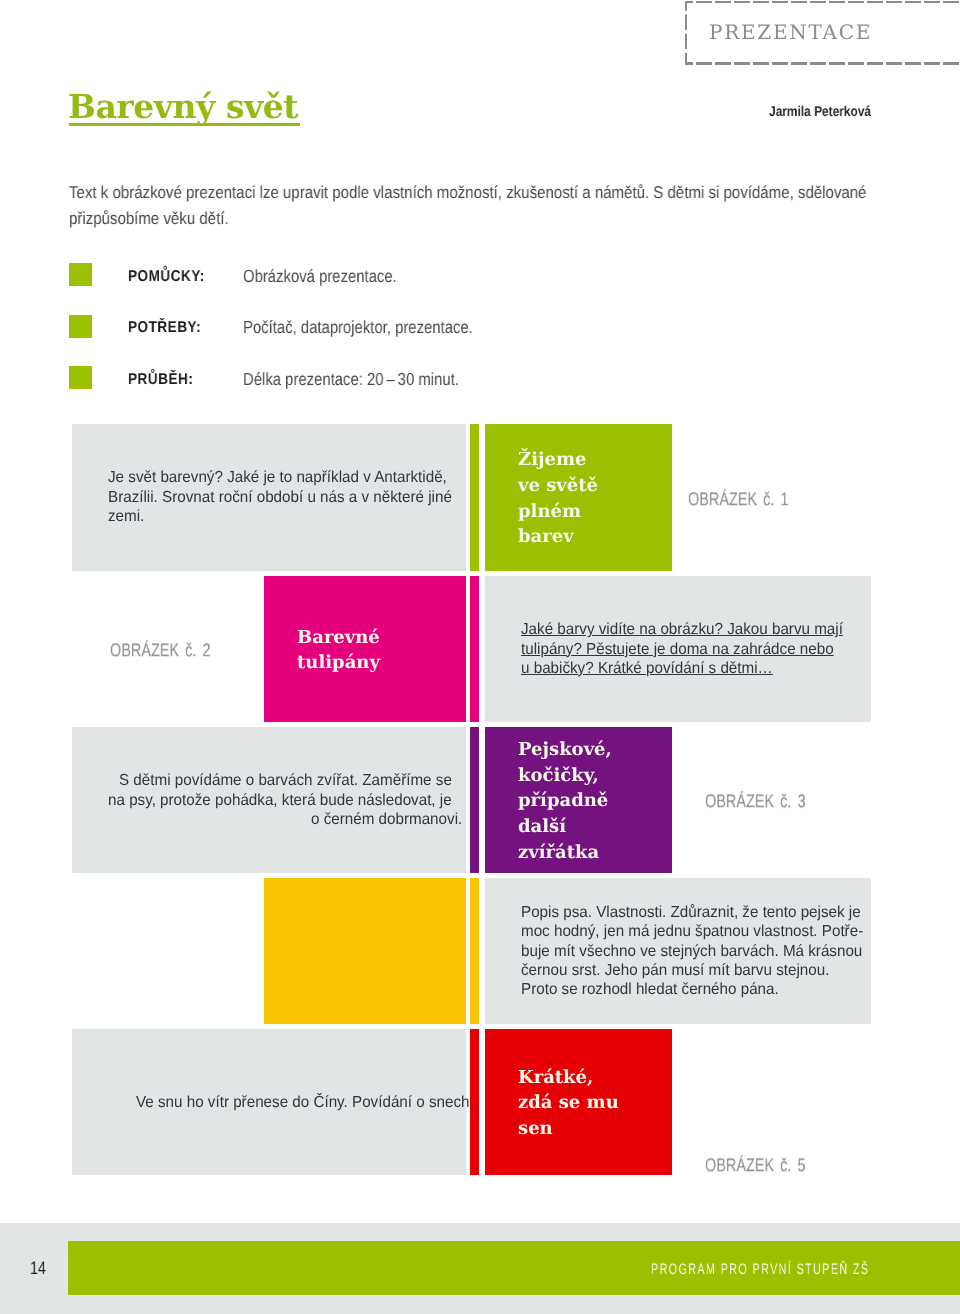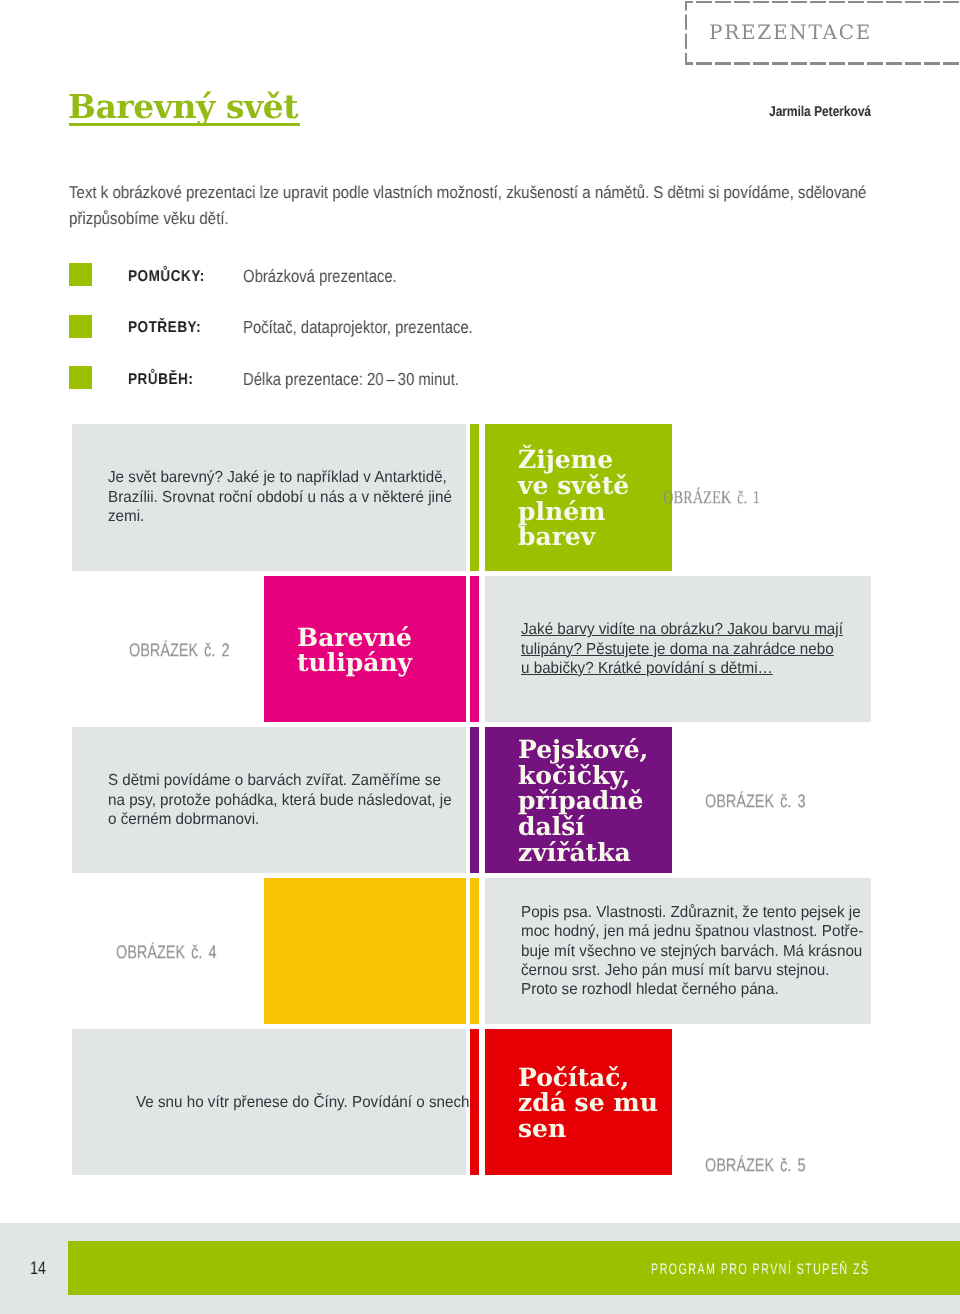--- a/index.html
+++ b/index.html
@@ -85,21 +85,21 @@
     position:absolute; top:0; height:100%; display:flex; flex-direction:column;
     justify-content:center;
     font-size:16px; line-height:19.4px; color:#333638;
     white-space:nowrap;
   }
   .body-text > div { transform:scaleX(0.95); transform-origin:left center; }
   .slide-text {
     position:absolute; top:0; height:100%; display:flex; flex-direction:column;
     justify-content:center;
     font-family:"DejaVu Serif", serif; font-weight:bold;
-    font-size:25px; line-height:25.7px; color:#f7f8ea; white-space:nowrap;
+    font-size:18px; line-height:25.7px; color:#f7f8ea; white-space:nowrap;
     transform:translateY(1px);
   }
   .caption-wrap {
     position:absolute; top:0; height:100%; display:flex; align-items:center;
   }
   .caption {
     position:relative; font-size:18.5px; color:#868686; letter-spacing:0.05px; word-spacing:2.5px;
     white-space:nowrap; transform:scaleX(0.779) translateY(1.2px); transform-origin:left center;
   }
 
@@ -167,46 +167,46 @@
           <div>Je svět barevný? Jaké je to například v Antarktidě,</div>
           <div>Brazílii. Srovnat roční období u nás a v některé jiné</div>
           <div>zemi.</div>
         </div>
         <div class="slide-text" style="left:518px;">
           <div>Žijeme</div>
           <div>ve světě</div>
           <div>plném</div>
           <div>barev</div>
         </div>
-        <div class="caption-wrap" style="left:663px;font-family:Liberation Serif, serif;">
+        <div class="caption-wrap" style="left:688px;">
           <div class="caption">OBRÁZEK č. 1</div>
         </div>
       </div>
       <div class="row" style="top: 575.5px; height: 146.5px; width: 960px;">
         <div class="graybox" style="left:484.8px;width:386.2px;"></div>
         <div class="strip" style="left:469.7px;width:9.7px;background:#e6007e"></div>
         <div class="slide" style="left:264.2px;width:201.5px;background:#e6007e"></div>
         <div class="body-text" style="left:521px;text-decoration:underline;">
           <div>Jaké barvy vidíte na obrázku? Jakou barvu mají</div>
           <div>tulipány? Pěstujete je doma na zahrádce nebo</div>
           <div>u babičky? Krátké povídání s dětmi…</div>
         </div>
         <div class="slide-text" style="left:297px;">
           <div>Barevné</div>
           <div>tulipány</div>
         </div>
-        <div class="caption-wrap" style="left:129px;">
+        <div class="caption-wrap" style="left:110px;">
           <div class="caption">OBRÁZEK č. 2</div>
         </div>
       </div>
       <div class="row" style="top: 726.5px; height: 146.5px; width: 960px;">
         <div class="graybox" style="left:72px;width:393.7px;"></div>
         <div class="strip" style="left:469.7px;width:9.7px;background:#74137f"></div>
         <div class="slide" style="left:484.8px;width:187.2px;background:#74137f"></div>
-        <div class="body-text" style="left:108px;">
+        <div class="body-text" style="left:108px;align-items:flex-end;">
           <div>S dětmi povídáme o barvách zvířat. Zaměříme se</div>
           <div>na psy, protože pohádka, která bude následovat, je</div>
           <div>o černém dobrmanovi.</div>
         </div>
         <div class="slide-text" style="left:518px;">
           <div>Pejskové,</div>
           <div>kočičky,</div>
           <div>případně</div>
           <div>další</div>
           <div>zvířátka</div>
@@ -219,33 +219,30 @@
         <div class="graybox" style="left:484.8px;width:386.2px;"></div>
         <div class="strip" style="left:469.7px;width:9.7px;background:#f8c300"></div>
         <div class="slide" style="left:264.2px;width:201.5px;background:#f8c300"></div>
         <div class="body-text" style="left:521px;">
           <div>Popis psa. Vlastnosti. Zdůraznit, že tento pejsek je</div>
           <div>moc hodný, jen má jednu špatnou vlastnost. Potře-</div>
           <div>buje mít všechno ve stejných barvách. Má krásnou</div>
           <div>černou srst. Jeho pán musí mít barvu stejnou.</div>
           <div>Proto se rozhodl hledat černého pána.</div>
         </div>
-        <div class="caption-wrap" style="left:116.2px;">
-          <div class="caption">OBRÁZEK č. 4</div>
-        </div>
       </div>
       <div class="row" style="top: 1028.5px; height: 146.5px; width: 960px;">
         <div class="graybox" style="left:72px;width:393.7px;"></div>
         <div class="strip" style="left:469.7px;width:9.7px;background:#e60005"></div>
         <div class="slide" style="left:484.8px;width:187.2px;background:#e60005"></div>
         <div class="body-text" style="left:108px;margin-left:28px;">
           <div>Ve snu ho vítr přenese do Číny. Povídání o snech.</div>
         </div>
         <div class="slide-text" style="left:518px;">
-          <div>Počítač,</div>
+          <div>Krátké,</div>
           <div>zdá se mu</div>
           <div>sen</div>
         </div>
         <div class="caption-wrap" style="left:705px;align-items:flex-end;">
           <div class="caption">OBRÁZEK č. 5</div>
         </div>
       </div>
     </div>
 
   <div class="footer-band"></div>

